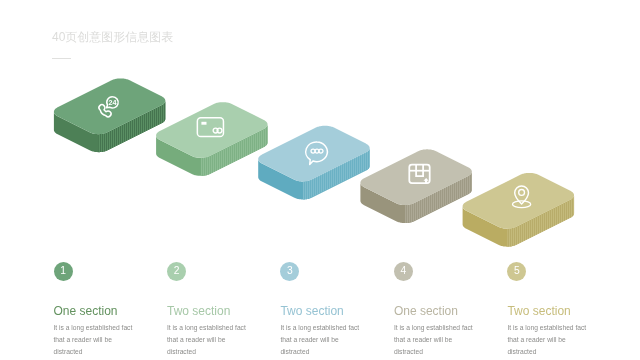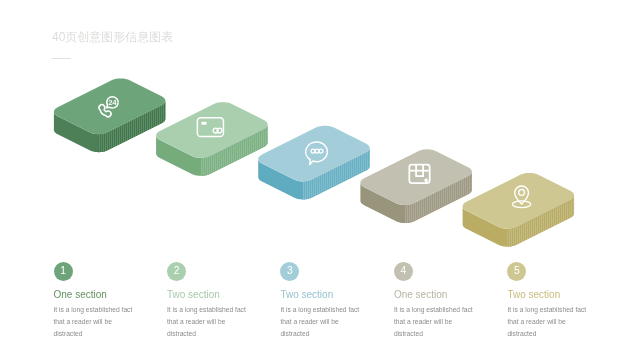--- a/index.html
+++ b/index.html
@@ -6,21 +6,21 @@
   html,body{margin:0;padding:0;}
   body{width:640px;height:360px;background:#ffffff;overflow:hidden;
        font-family:"Liberation Sans","DejaVu Sans",sans-serif;}
   #slide{position:relative;width:531px;height:360px;background:#fff;border-radius:23px;}
   #title{position:absolute;left:52px;top:28.5px;font-size:12px;color:#dcdcda;letter-spacing:0px;white-space:nowrap;}
   #rule{position:absolute;left:52px;top:58px;width:19px;height:1px;background:#e0e0de;}
   svg#art{position:absolute;left:0;top:0;width:640px;height:360px;display:block;}
   .col{position:absolute;width:82px;}
   .num{width:19px;height:19px;border-radius:50%;color:#fff;font-size:10.3px;
        display:flex;align-items:center;justify-content:center;line-height:1;}
-  .hd{margin-top:8px;font-size:10px;white-space:nowrap;}
+  .hd{margin-top:23px;font-size:12px;white-space:nowrap;}
   .bd{margin-top:4px;font-size:6.7px;color:#8a8a88;line-height:12.2px;}
 </style>
 </head>
 <body>
 
 <div id="slide">
   <div id="title">40页创意图形信息图表</div>
   <div id="rule"></div>
   <svg id="art" viewBox="0 0 640 360">
       <defs>

